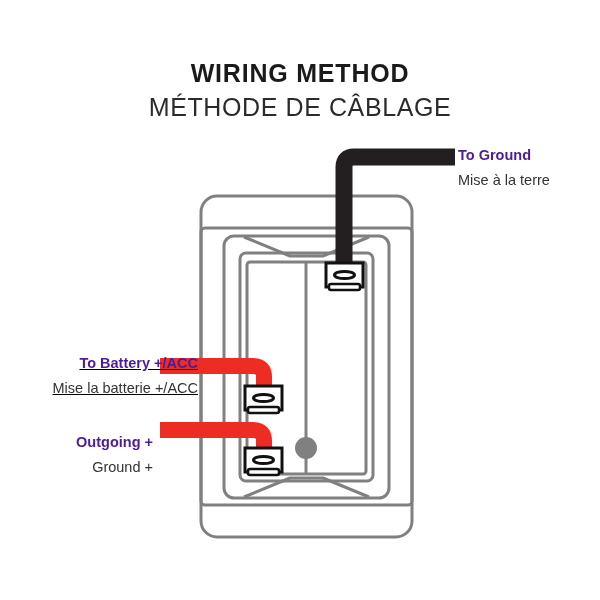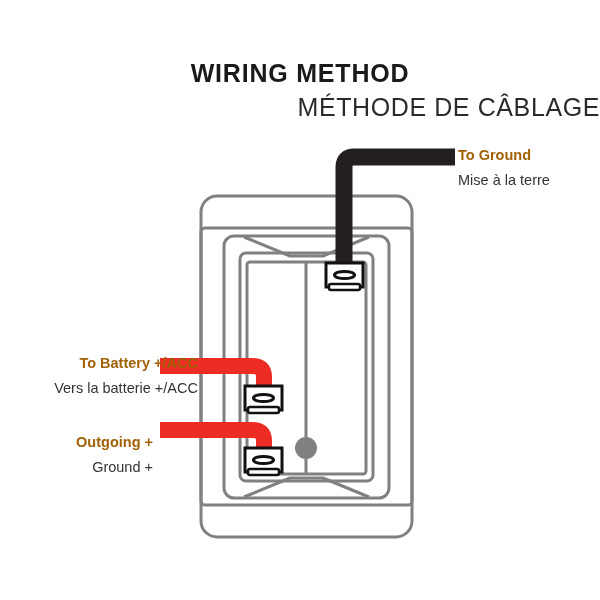--- a/index.html
+++ b/index.html
@@ -14,39 +14,39 @@
   .title-block {
     position:absolute; left:0; top:58px; width:600px;
     text-align:center;
   }
   .title-en {
     font-size:25px; font-weight:bold; letter-spacing:0.8px;
     color:#1a1a1a; line-height:30px;
   }
   .title-fr {
     font-size:25px; font-weight:400; letter-spacing:0.6px;
-    color:#2b2b2b; line-height:34px; margin-top:2px;text-align:right;
+    color:#2b2b2b; line-height:34px; margin-top:2px;
   }
 
   svg.diagram { position:absolute; left:0; top:0; width:600px; height:600px; }
 
   .lbl { position:absolute; }
   .lbl .l1 {
-    font-size:14.5px; font-weight:bold; color:#a16207;
+    font-size:14.5px; font-weight:bold; color:#4c1d95;
     line-height:18px; white-space:nowrap;
   }
   .lbl .l2 {
     font-size:14.5px; font-weight:400; color:#333333;
     line-height:19px; white-space:nowrap;margin-top:7px;
   }
   .lbl.right { text-align:left; }
   .lbl.left { text-align:right; }
 
   #lbl-ground { left:458px; top:146px; }
-  #lbl-battery { left:8px; top:354px; width:190px; }
+  #lbl-battery { left:8px; top:354px; width:190px;text-decoration:underline; }
   #lbl-outgoing { left:8px; top:433px; width:145px; }
 </style>
 </head>
 <body>
 
 <div id="stage">
 
   <div class="title-block">
     <div class="title-en">WIRING METHOD</div>
     <div class="title-fr">MÉTHODE DE CÂBLAGE</div>
@@ -99,21 +99,21 @@
 
   </svg>
 
   <div class="lbl right" id="lbl-ground">
     <div class="l1">To Ground</div>
     <div class="l2">Mise à la terre</div>
   </div>
 
   <div class="lbl left" id="lbl-battery">
     <div class="l1">To Battery +/ACC</div>
-    <div class="l2">Vers la batterie +/ACC</div>
+    <div class="l2">Mise la batterie +/ACC</div>
   </div>
 
   <div class="lbl left" id="lbl-outgoing">
     <div class="l1">Outgoing +</div>
     <div class="l2">Ground +</div>
   </div>
 
 </div>
 
 </body></html>

